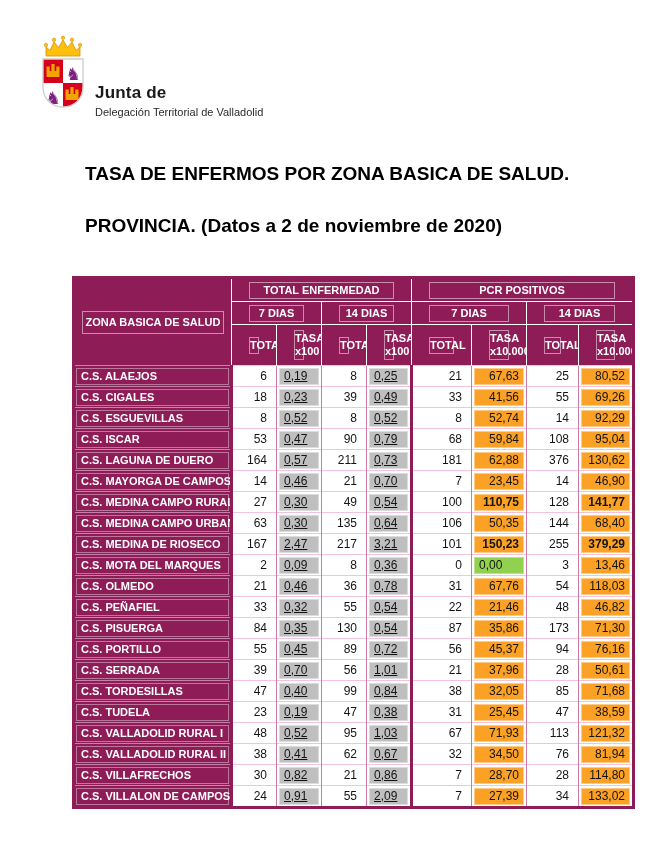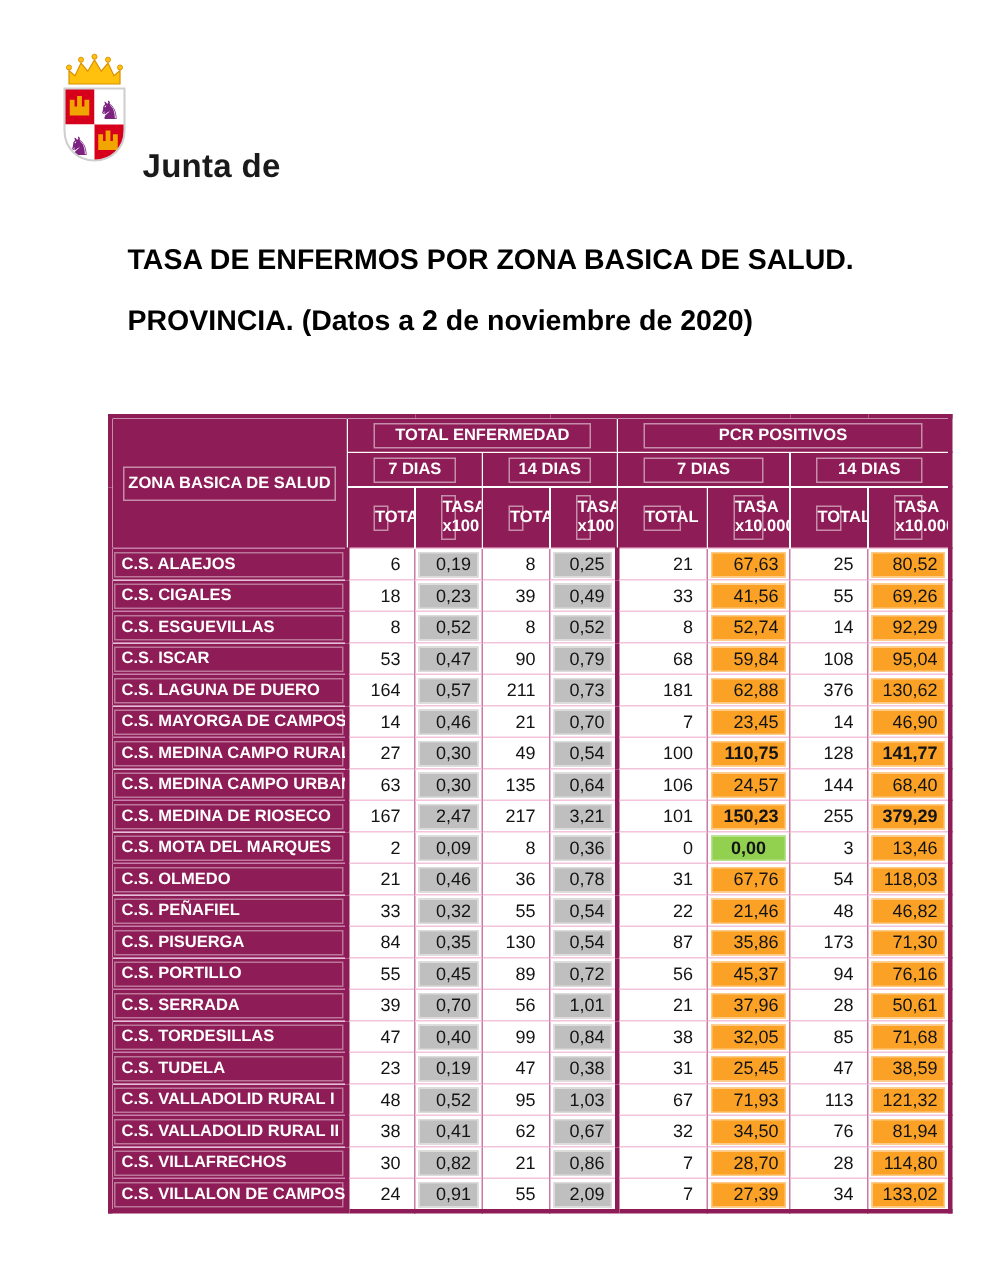--- a/index.html
+++ b/index.html
@@ -17,26 +17,26 @@
   html,body{margin:0;padding:0;}
   body{
     width:663px;height:841px;background:#ffffff;position:relative;
     font-family:"Liberation Sans","DejaVu Sans",sans-serif;color:#111;
     overflow:hidden;
   }
   
   .logo-row{position:absolute;left:40px;top:34px;display:flex;align-items:flex-end;gap:9px;}
   .logo-svg{display:block;}
   .logo-text{padding-bottom:2px;}
-  .org1,.org2{font-weight:bold;font-size:22px;line-height:18px;color:#1a1a1a;letter-spacing:.2px;}
+  .org1,.org2{font-weight:bold;font-size:17px;line-height:18px;color:#1a1a1a;letter-spacing:.2px;}
   .dept{font-size:11px;line-height:15px;color:#2b2b2b;margin-top:3px;}
   
   .titles{position:absolute;left:85px;top:165px;}
   .title-line{font-weight:bold;font-size:19px;color:#000;line-height:18px;}
-  .title-line + .title-line{margin-top:23px;}
+  .title-line + .title-line{margin-top:34px;}
   
   .tbl-wrap{position:absolute;left:72px;top:276px;}
   table{border-collapse:collapse;table-layout:fixed;width:560px;border:3px solid var(--magenta);}
   th,td{padding:0;overflow:hidden;white-space:nowrap;}
   thead th{
     background:var(--magenta);color:#fff;font-weight:bold;font-size:11px;
     border-left:1px solid rgba(255,255,255,.45);
     border-top:1px solid rgba(255,255,255,.45);
   }
   thead tr.r1 th{height:22px;}
@@ -51,23 +51,23 @@
     background:var(--magenta);border-top:1px solid var(--labelsep);border-left:none;
   }
   tbody td.zone .cellbox{
     display:block;margin:1px 1px;border:1px solid rgba(255,255,255,.4);
     color:#fff;font-weight:bold;font-size:11px;line-height:15px;padding:0 4px;text-align:left;
   }
   td.sec-start{border-left:3px solid var(--magenta);}
   td.total-col{background:#fff;text-align:right;padding-right:9px;}
   td.tasa{padding:0;}
   td.tasa .fill{display:block;margin:1px 2px;line-height:15px;padding:0 4px;}
-  td.tasa.gray .fill{background:var(--gray);border:1px solid var(--grayline);text-align:right;}
+  td.tasa.gray .fill{background:var(--gray);border:1px solid var(--grayline);text-align:left;text-decoration:underline;}
   td.tasa.orange .fill{background:var(--orange);border:1px solid var(--orangeline);text-align:right;}
-  td.tasa.green .fill{background:var(--green);border:1px solid var(--greenline);text-align:center;font-weight:bold;}
+  td.tasa.green .fill{background:var(--green);border:1px solid var(--greenline);}
   td.boldval{font-weight:bold;}
 </style>
 </head>
 <body>
 
 <div class="logo-row">
   <svg class="logo-svg" width="46" height="88" viewBox="0 0 46 88">
 
     <g>
       <path d="M6 22 L6 13 L10 16.5 L14 8 L18.5 13.5 L23 6 L27.5 13.5 L32 8 L36 16.5 L40 13 L40 22 Z" fill="#FFC10E" stroke="#D99000" stroke-width="0.8"></path>
@@ -96,20 +96,21 @@
       <rect x="23" y="49" width="20" height="25" fill="#D6001C"></rect>
       <use href="#castleG" x="6.5" y="30"></use>
       <use href="#castleG" x="25.5" y="53"></use>
       <text x="33" y="45.5" text-anchor="middle" font-size="17" fill="#7D2181" font-family="DejaVu Sans, sans-serif">♞</text>
       <text x="13" y="69.5" text-anchor="middle" font-size="17" fill="#7D2181" font-family="DejaVu Sans, sans-serif">♞</text>
     </g>
     <path d="M3 25 h40 v28 c0 12 -9 20 -20 20 c-11 0 -20 -8 -20 -20 z" fill="none" stroke="#cfcfcf" stroke-width="1.4"></path>
   </svg>
   <div class="logo-text">
     <div class="org1">Junta de</div>
+    <div class="dept">Delegación Territorial de Valladolid</div>
   </div>
 </div>
 
 <div class="titles">
   <div class="title-line">TASA DE ENFERMOS POR ZONA BASICA DE SALUD.</div>
   <div class="title-line">PROVINCIA. (Datos a 2 de noviembre de 2020)</div>
 </div>
 
 <div class="tbl-wrap">
 <table>
@@ -366,21 +367,21 @@
           <td class="total-col sec-start">63</td>
           <td class="tasa gray">
             <span class="fill">0,30</span>
           </td>
           <td class="total-col">135</td>
           <td class="tasa gray">
             <span class="fill">0,64</span>
           </td>
           <td class="total-col sec-start">106</td>
           <td class="tasa orange">
-            <span class="fill">24,57</span>
+            <span class="fill">50,35</span>
           </td>
           <td class="total-col">144</td>
           <td class="tasa orange">
             <span class="fill">68,40</span>
           </td>
         </tr>
         <tr>
           <td class="zone">
             <span class="cellbox">C.S. MEDINA DE RIOSECO</span>
           </td>

